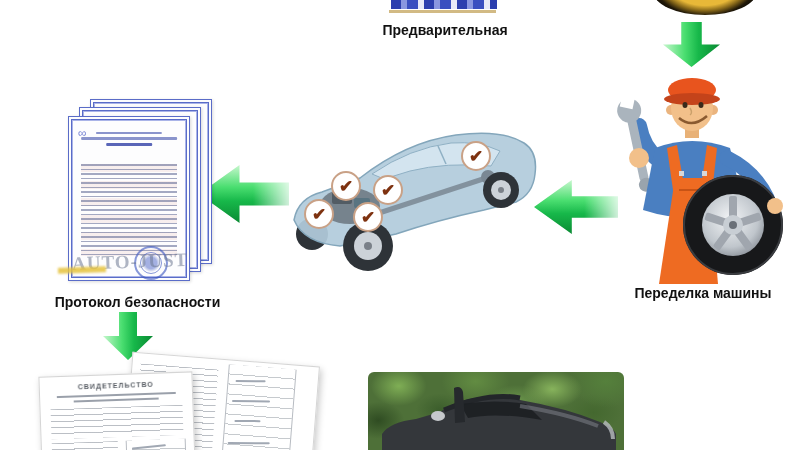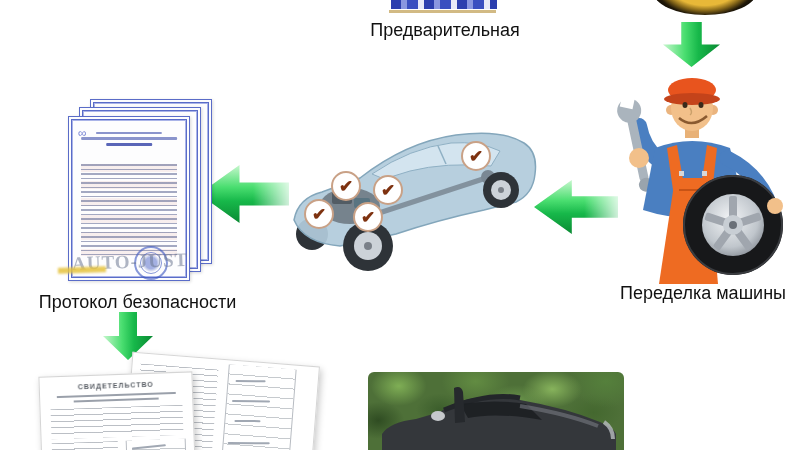--- a/index.html
+++ b/index.html
@@ -1,19 +1,19 @@
 <!DOCTYPE html>
 <html><head>
 <meta charset="utf-8">
 <style>
   html,body{margin:0;padding:0;background:#fff;}
   #canvas{position:relative;width:800px;height:450px;background:#fff;overflow:hidden;
           font-family:"Liberation Sans",sans-serif;}
 
-  .flow-label{position:absolute;font-weight:normal;font-size:18px;line-height:21px;
+  .flow-label{position:absolute;font-weight:bold;font-size:14px;line-height:21px;
               color:#111;text-align:center;white-space:nowrap;}
 
   
   .arrow{position:absolute;filter:drop-shadow(1px 2px 1px rgba(10,70,20,.35));}
   .arrow-down{background:linear-gradient(90deg,#c6f7cd 0%,#4ade70 38%,#17b84a 62%,#0a8a33 100%);
               clip-path:polygon(32% 0,68% 0,68% 50%,100% 50%,50% 100%,0 50%,32% 50%);}
   .arrow-left{background:linear-gradient(180deg,#c6f7cd 0%,#4ade70 38%,#17b84a 62%,#0a8a33 100%);
               clip-path:polygon(0 50%,45% 0,45% 30%,100% 30%,100% 70%,45% 70%,45% 100%);
               -webkit-mask-image:linear-gradient(90deg,#000 60%,rgba(0,0,0,.2) 100%);
               mask-image:linear-gradient(90deg,#000 60%,rgba(0,0,0,.2) 100%);}

